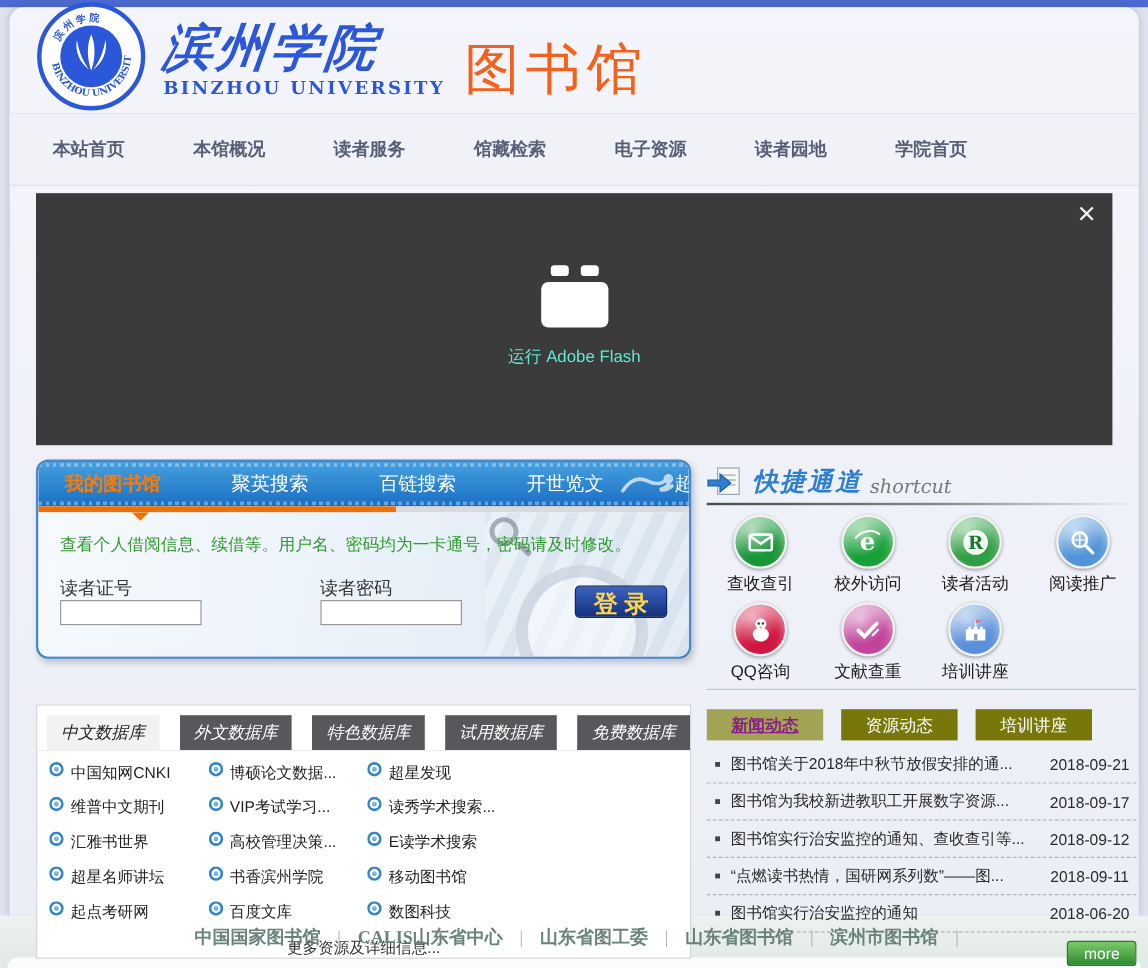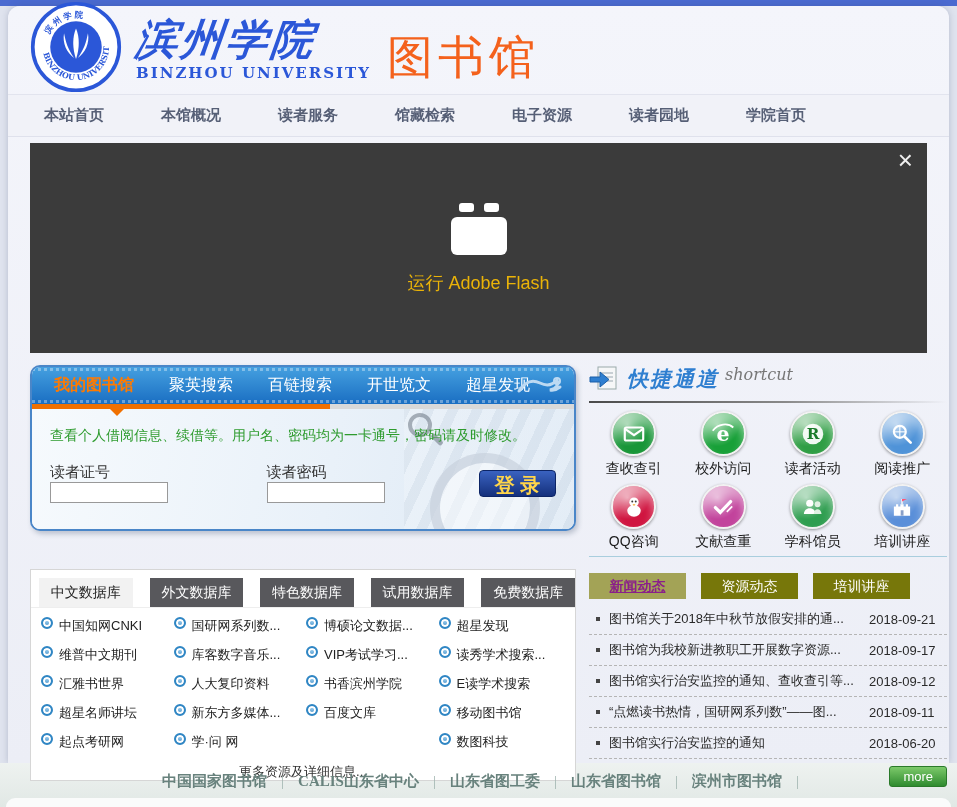--- a/index.html
+++ b/index.html
@@ -26,46 +26,46 @@
     font-style:italic; font-weight:bold; font-size:42px; line-height:1;
     color:#2b57d8; letter-spacing:3px; transform:skewX(-6deg);
   }
   .script-en {
     font-family:"DejaVu Serif","Liberation Serif",serif;
     font-weight:bold; font-size:15px; color:#2b57d8; letter-spacing:2px; margin-top:3px;
   }
   .site-name { font-size:46px; color:#f4611c; margin-left:16px; margin-top:16px; letter-spacing:5px; }
   
   .nav {
-    height:43px; display:flex; align-items:center; padding-left:36px;
+    height:61px; display:flex; align-items:center; padding-left:36px;
     background:#f1f2f8; border-top:1px solid #e2e4ee; border-bottom:1px solid #dfe1ec;
   }
   .nav-item { margin-right:57px; font-size:15px; font-weight:bold; color:#565f76; cursor:pointer; white-space:nowrap; }
   
   .flash-wrap { padding:6px 22px 0 22px; }
   .flash { position:relative; height:210px; background:#3b3b3b; }
   .flash-close { position:absolute; top:4px; right:14px; font-size:26px; line-height:1; color:#f0f0f0; cursor:pointer; }
   .flash-center { position:absolute; top:60px; left:0; right:0; text-align:center; }
   .plugin-icon { width:56px; height:52px; margin:0 auto; position:relative; }
   .plugin-body { position:absolute; left:0; top:14px; width:56px; height:38px; background:#fff; border-radius:6px; }
   .plugin-tab1,.plugin-tab2 { position:absolute; top:0; width:15px; height:9px; background:#fff; border-radius:3px; }
   .plugin-tab1 { left:8px; } .plugin-tab2 { left:33px; }
-  .flash-label { margin-top:16px; font-size:18px; color:#eab308; }
+  .flash-label { margin-top:16px; font-size:14px; color:#5eead4; }
   
   .rows { padding:12px 0 0 22px; }
   .row1 { display:flex; }
   
   .login-panel {
     width:546px; height:166px; background:#fff;
     border:2px solid #4a86c8; border-radius:10px; overflow:hidden;
     box-shadow:2px 3px 5px rgba(40,60,90,.25);
   }
   .ltabbar {
     height:37px; background:linear-gradient(#45a0e0,#1a6ec2);
-    display:flex; align-items:center; padding-left:22px; position:relative;
+    display:flex; align-items:center; padding-left:22px; position:relative;gap:24px;
   }
   .ltabbar::before, .ltabbar::after {
     content:""; position:absolute; left:0; right:0; height:3px;
     background:repeating-linear-gradient(90deg, rgba(255,255,255,.35) 0 3px, rgba(255,255,255,0) 3px 6px);
   }
   .ltabbar::before { top:1px; } .ltabbar::after { bottom:1px; }
   .ltab { font-size:16px; color:#fff; margin-right:35px; cursor:pointer; white-space:nowrap; }
   .ltab.active { color:#ff7a00; font-weight:bold; }
   .cloud-swirl { position:absolute; right:10px; top:7px; }
   .lunderline { height:5px; background:#d9d9d9; position:relative; }
@@ -97,60 +97,60 @@
   .deco-mag::after {
     content:""; position:absolute; left:18px; top:20px; width:14px; height:5px;
     background:rgba(80,90,105,.45); transform:rotate(45deg); border-radius:2px;
   }
   .deco-keys {
     position:absolute; right:-20px; top:-10px; width:190px; height:150px; z-index:0; opacity:.35;
     background:repeating-linear-gradient(115deg,#cfd9e4 0 10px,#f2f6fa 10px 22px);
   }
   
   .shortcut-panel { width:358px; margin-left:13px; }
-  .sc-header { display:flex; align-items:flex-start; height:32px; }
+  .sc-header { display:flex; align-items:flex-end; height:32px; }
   .sc-title-cn { font-size:21px; font-weight:bold; font-style:italic; color:#2f7fd0; margin:0 6px 0 8px; letter-spacing:2px; }
   .sc-title-en { font-family:"DejaVu Serif","Liberation Serif",serif; font-style:italic; font-size:16px; color:#777; }
   .sc-line { height:2px; background:linear-gradient(90deg,#4a4a4a,#8a8a8a 55%,rgba(0,0,0,0)); margin-top:4px; }
   .sc-grid {
     display:grid; grid-template-columns:repeat(4,1fr); row-gap:6px;
     margin-top:8px; padding-bottom:5px; border-bottom:1px solid #a9cede;
   }
   .sc-item { display:flex; flex-direction:column; align-items:center; cursor:pointer; }
   .sc-circle {
     width:45px; height:45px; border-radius:50%; border:2px solid #f2f2f2;
     box-shadow:0 1px 3px rgba(0,0,0,.4), inset 0 8px 10px rgba(255,255,255,.45);
     display:flex; align-items:center; justify-content:center;
   }
   .sc-label { margin-top:4px; font-size:14px; color:#1a1a1a; }
   
   .row2 { display:flex; margin-top:12px; }
   .db-panel { width:546px; height:212px; background:#fff; border:1px solid #d6d6d6; }
   .db-tabs { display:flex; padding:8px 0 0 8px; gap:17px; border-bottom:1px solid #eee; padding-bottom:0; }
-  .db-tab { width:97px; height:29px; line-height:29px; text-align:center; font-size:14px; background:#58585c; color:#fff; cursor:pointer; white-space:nowrap; }
+  .db-tab { width:97px; height:29px; line-height:29px; text-align:center; font-size:14px; background:#58585c; color:#fff; cursor:pointer; white-space:nowrap;font-style:italic; }
   .db-tab.active { background:#f2f2f2; color:#222; }
   .db-grid { display:flex; padding:9px 4px 0 10px; }
   .db-col { width:25%; }
   .db-item { display:flex; height:29px; font-size:13px; color:#222; cursor:pointer; white-space:nowrap; overflow:hidden; }
   .db-bullet {
     width:12px; height:12px; border-radius:50%; flex:none; margin-right:6px;
     border:2px solid #2f86c4; box-shadow:inset 0 0 0 2px #fff;
     background:radial-gradient(circle at 50% 38%,#8cc6ec,#1f6fae);
   }
   .db-more { text-align:center; font-size:13px; color:#333; margin-top:1px; cursor:pointer; }
   
   .news-panel { width:358px; margin-left:13px; }
   .news-tabs { display:flex; gap:15px; margin-top:4px; }
   .news-tab { width:97px; height:26px; line-height:26px; text-align:center; font-size:14px; background:#77770a; color:#fff; cursor:pointer; white-space:nowrap; }
   .news-tab.active { background:#a3a356; color:#8a1f8a; text-decoration:underline; font-weight:bold; }
   .news-list { margin-top:5px; }
   .news-row { display:flex; align-items:center; height:31px; border-bottom:1px dashed #b5b5b5; cursor:pointer; }
   .news-bullet { width:4px; height:4px; background:#444; margin:0 9px 0 7px; flex:none; }
   .news-title { flex:1; font-size:13px; color:#2a2a2a; white-space:nowrap; overflow:hidden; text-overflow:ellipsis; }
-  .news-date { width:78px; text-align:left; font-size:13px; color:#2a2a2a; flex:none; }
+  .news-date { width:78px; text-align:center; font-size:13px; color:#2a2a2a; flex:none; }
   .news-more { display:flex; justify-content:flex-end; margin-top:7px; }
   .more-btn {
     background:linear-gradient(#7cc96a,#2f8b2f); border:1px solid #2a7a2a; border-radius:3px;
     color:#fff; font-size:13px; padding:2px 13px; cursor:pointer;
   }
   
   .footer { background:linear-gradient(#eef2f0,#e1e8e5); padding-top:9px; }
   .footer-links { text-align:center; height:24px; font-size:15px; font-weight:bold; color:#68827d; font-family:"Liberation Serif","DejaVu Serif",serif; }
   .flink { margin:0 9px; cursor:pointer; }
   .fsep { color:#9fb3ae; font-weight:normal; margin:0 5px; }
@@ -313,31 +313,20 @@
             <div class="sc-item">
               <span class="sc-circle" style="background:radial-gradient(circle at 35% 28%, rgba(255,255,255,.6), rgba(255,255,255,0) 55%), #c2439c">
                 <svg width="26" height="26" viewBox="0 0 24 24">
                   <path d="M5 12.5l4.5 4.5L19 7" fill="none" stroke="#fff" stroke-width="3" stroke-linecap="round"></path>
                   <line x1="15.5" y1="16.5" x2="20.5" y2="11.5" stroke="#fff" stroke-width="1.6"></line>
                 </svg>
               </span>
               <span class="sc-label">文献查重</span>
             </div>
             <div class="sc-item">
-              <span class="sc-circle" style="background:radial-gradient(circle at 35% 28%, rgba(255,255,255,.6), rgba(255,255,255,0) 55%), #2f9e50">
-                <svg width="26" height="26" viewBox="0 0 24 24">
-                  <circle cx="9" cy="8.5" r="3.3" fill="#fff"></circle>
-                  <path d="M3.6 18.5c0-3.2 2.4-5.3 5.4-5.3s5.4 2.1 5.4 5.3z" fill="#fff"></path>
-                  <circle cx="16.2" cy="9.5" r="2.7" fill="#dff0e2"></circle>
-                  <path d="M12.6 18.5c.3-2.7 1.8-4.4 3.6-4.4 1.9 0 3.4 1.8 3.7 4.4z" fill="#dff0e2"></path>
-                </svg>
-              </span>
-              <span class="sc-label">学科馆员</span>
-            </div>
-            <div class="sc-item">
               <span class="sc-circle" style="background:radial-gradient(circle at 35% 28%, rgba(255,255,255,.6), rgba(255,255,255,0) 55%), #5a8fd9">
                 <svg width="26" height="26" viewBox="0 0 24 24">
                   <path d="M4.5 20v-8.5h2V9.5h2v2h2v-2h3v2h2v-2h2v2h2V20z" fill="#fff"></path>
                   <rect x="10.8" y="15" width="2.6" height="5" fill="#8aa0c8"></rect>
                   <line x1="12" y1="9.5" x2="12" y2="4.5" stroke="#fff" stroke-width="1.2"></line>
                   <path d="M12 4.5h4.5L12 7z" fill="#ff5577"></path>
                 </svg>
               </span>
               <span class="sc-label">培训讲座</span>
             </div>
@@ -356,29 +345,23 @@
           </div>
         <div class="db-grid" id="db-grid">
             <div class="db-col">
               <div class="db-item"><span class="db-bullet"></span>中国知网CNKI</div>
               <div class="db-item"><span class="db-bullet"></span>维普中文期刊</div>
               <div class="db-item"><span class="db-bullet"></span>汇雅书世界</div>
               <div class="db-item"><span class="db-bullet"></span>超星名师讲坛</div>
               <div class="db-item"><span class="db-bullet"></span>起点考研网</div>
             </div>
             <div class="db-col">
-              <div class="db-item"><span class="db-bullet"></span>国研网系列数...</div>
-              <div class="db-item"><span class="db-bullet"></span>库客数字音乐...</div>
-              <div class="db-item"><span class="db-bullet"></span>人大复印资料</div>
-              <div class="db-item"><span class="db-bullet"></span>新东方多媒体...</div>
-              <div class="db-item"><span class="db-bullet"></span>学·问 网</div>
-            </div>
-            <div class="db-col">
               <div class="db-item"><span class="db-bullet"></span>博硕论文数据...</div>
               <div class="db-item"><span class="db-bullet"></span>VIP考试学习...</div>
+              <div class="db-item"><span class="db-bullet"></span>高校管理决策...</div>
               <div class="db-item"><span class="db-bullet"></span>书香滨州学院</div>
               <div class="db-item"><span class="db-bullet"></span>百度文库</div>
             </div>
             <div class="db-col">
               <div class="db-item"><span class="db-bullet"></span>超星发现</div>
               <div class="db-item"><span class="db-bullet"></span>读秀学术搜索...</div>
               <div class="db-item"><span class="db-bullet"></span>E读学术搜索</div>
               <div class="db-item"><span class="db-bullet"></span>移动图书馆</div>
               <div class="db-item"><span class="db-bullet"></span>数图科技</div>
             </div>

